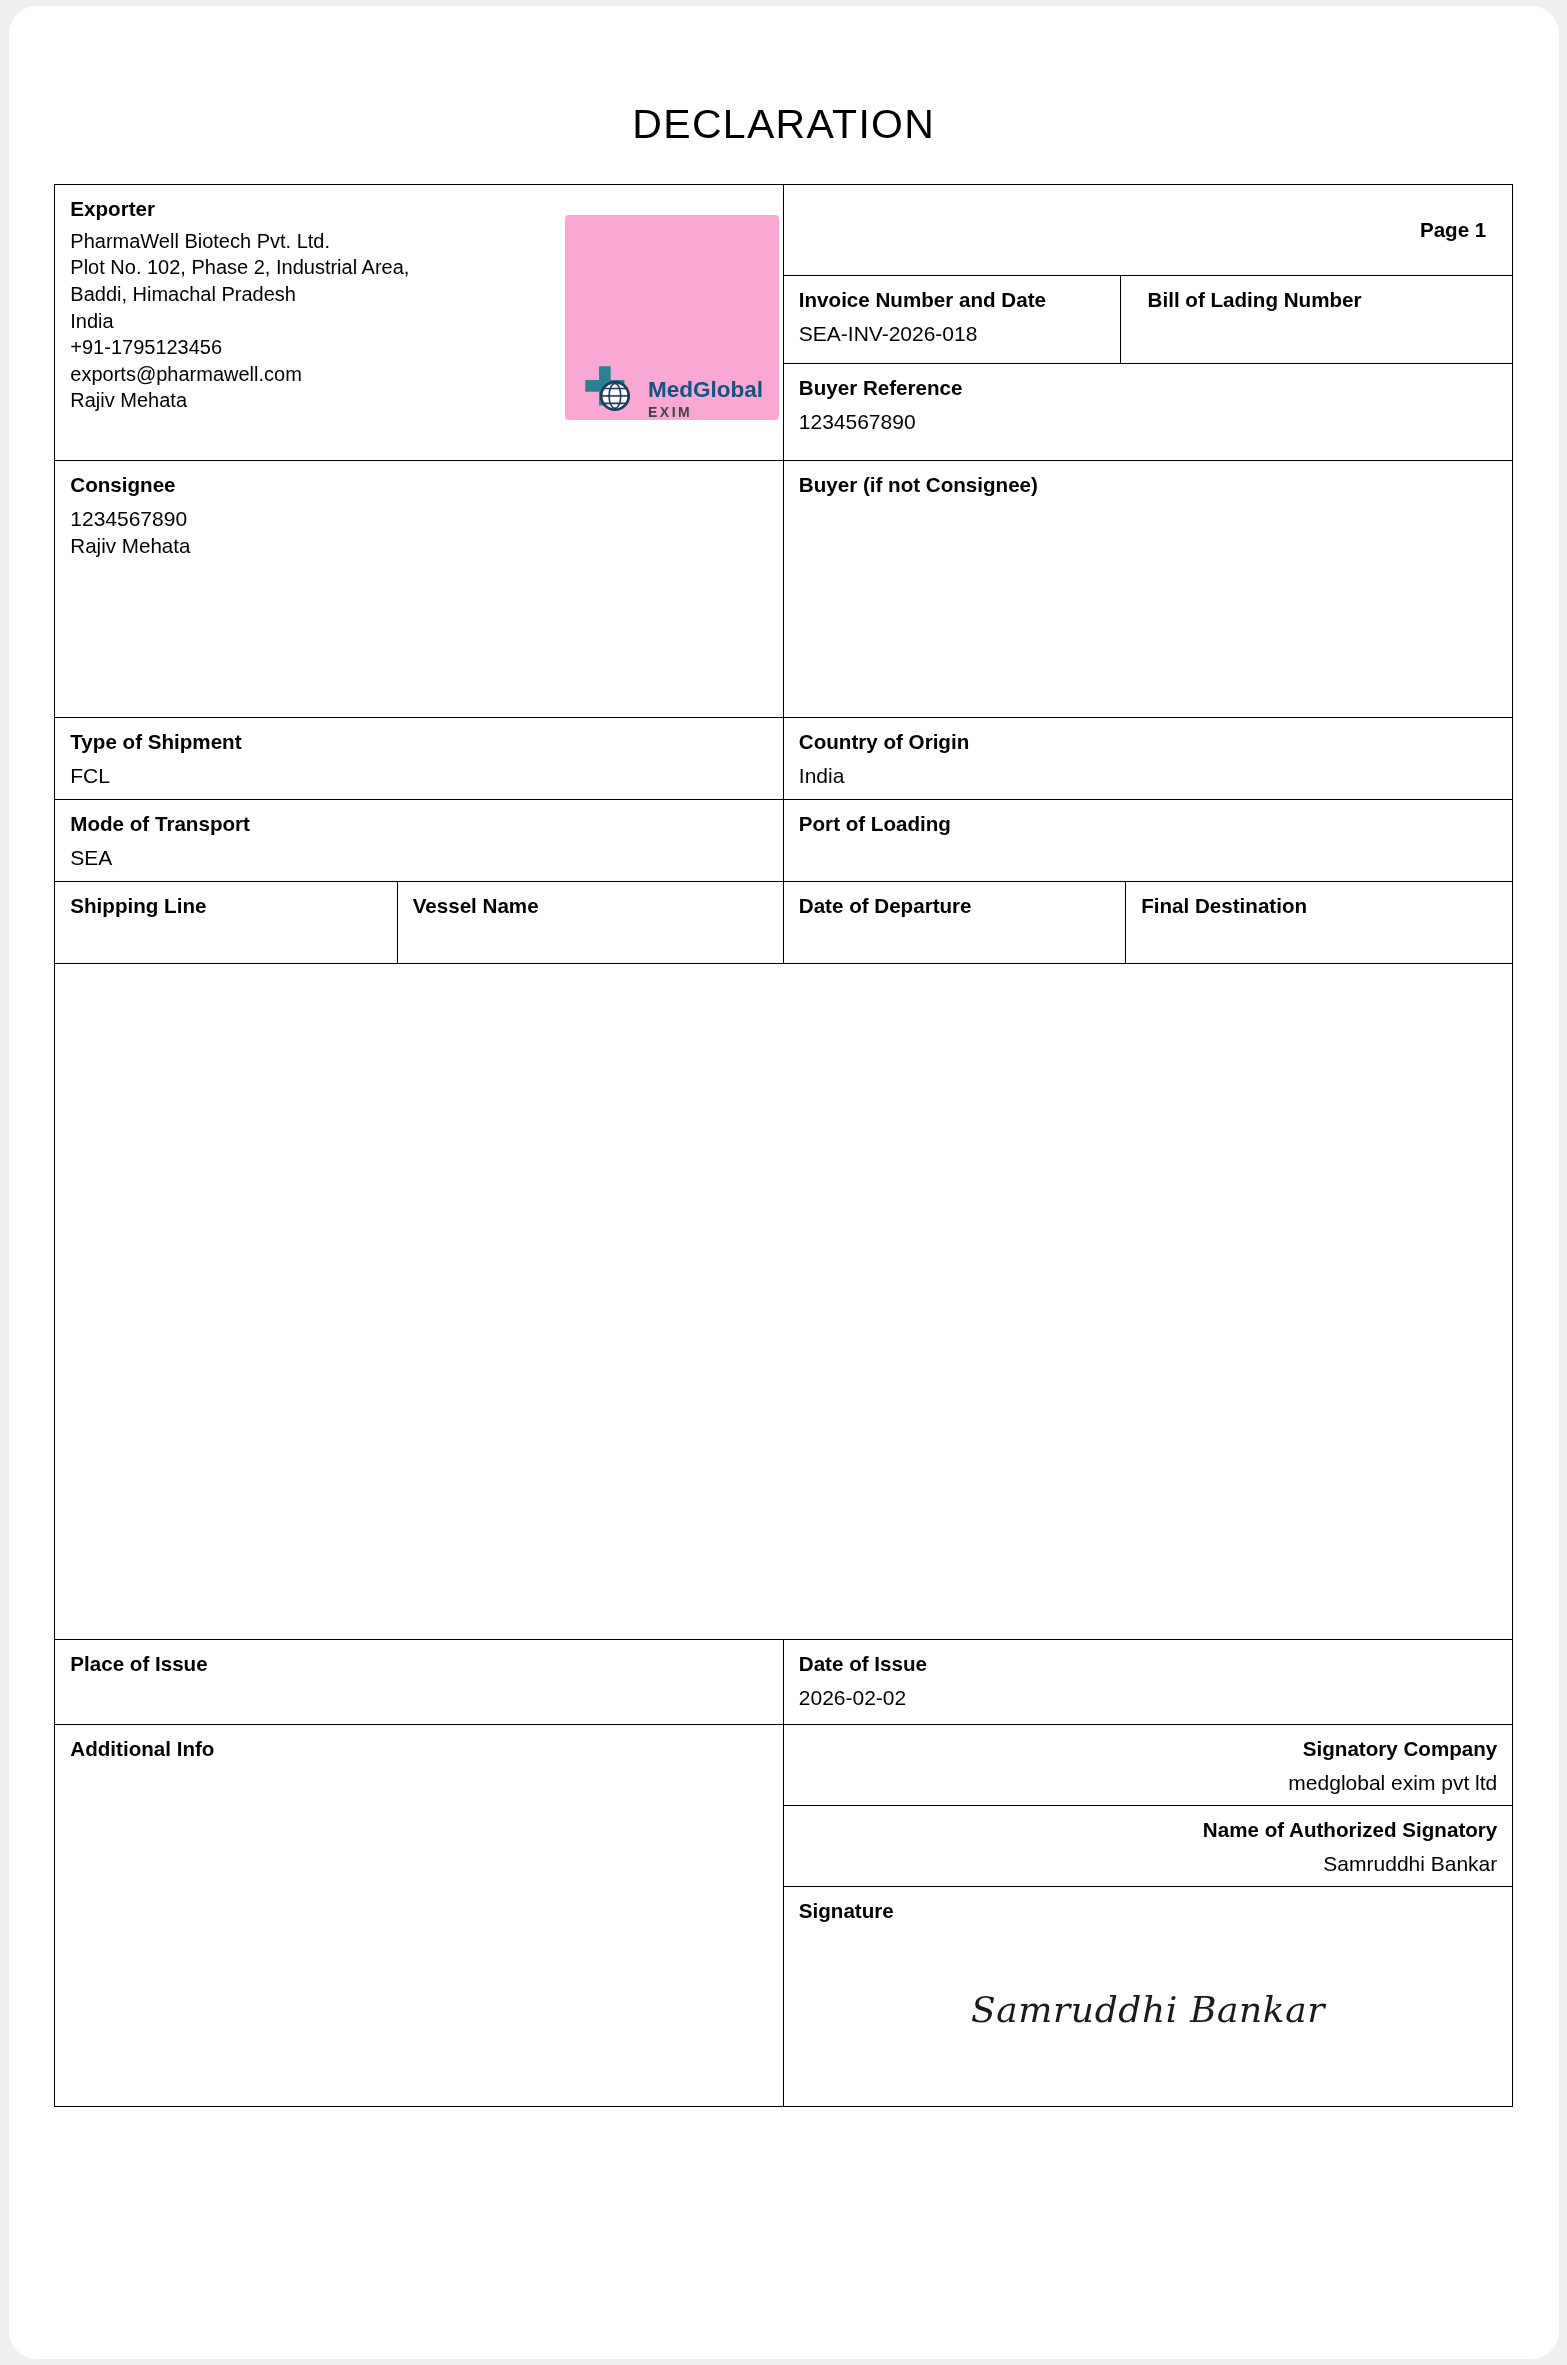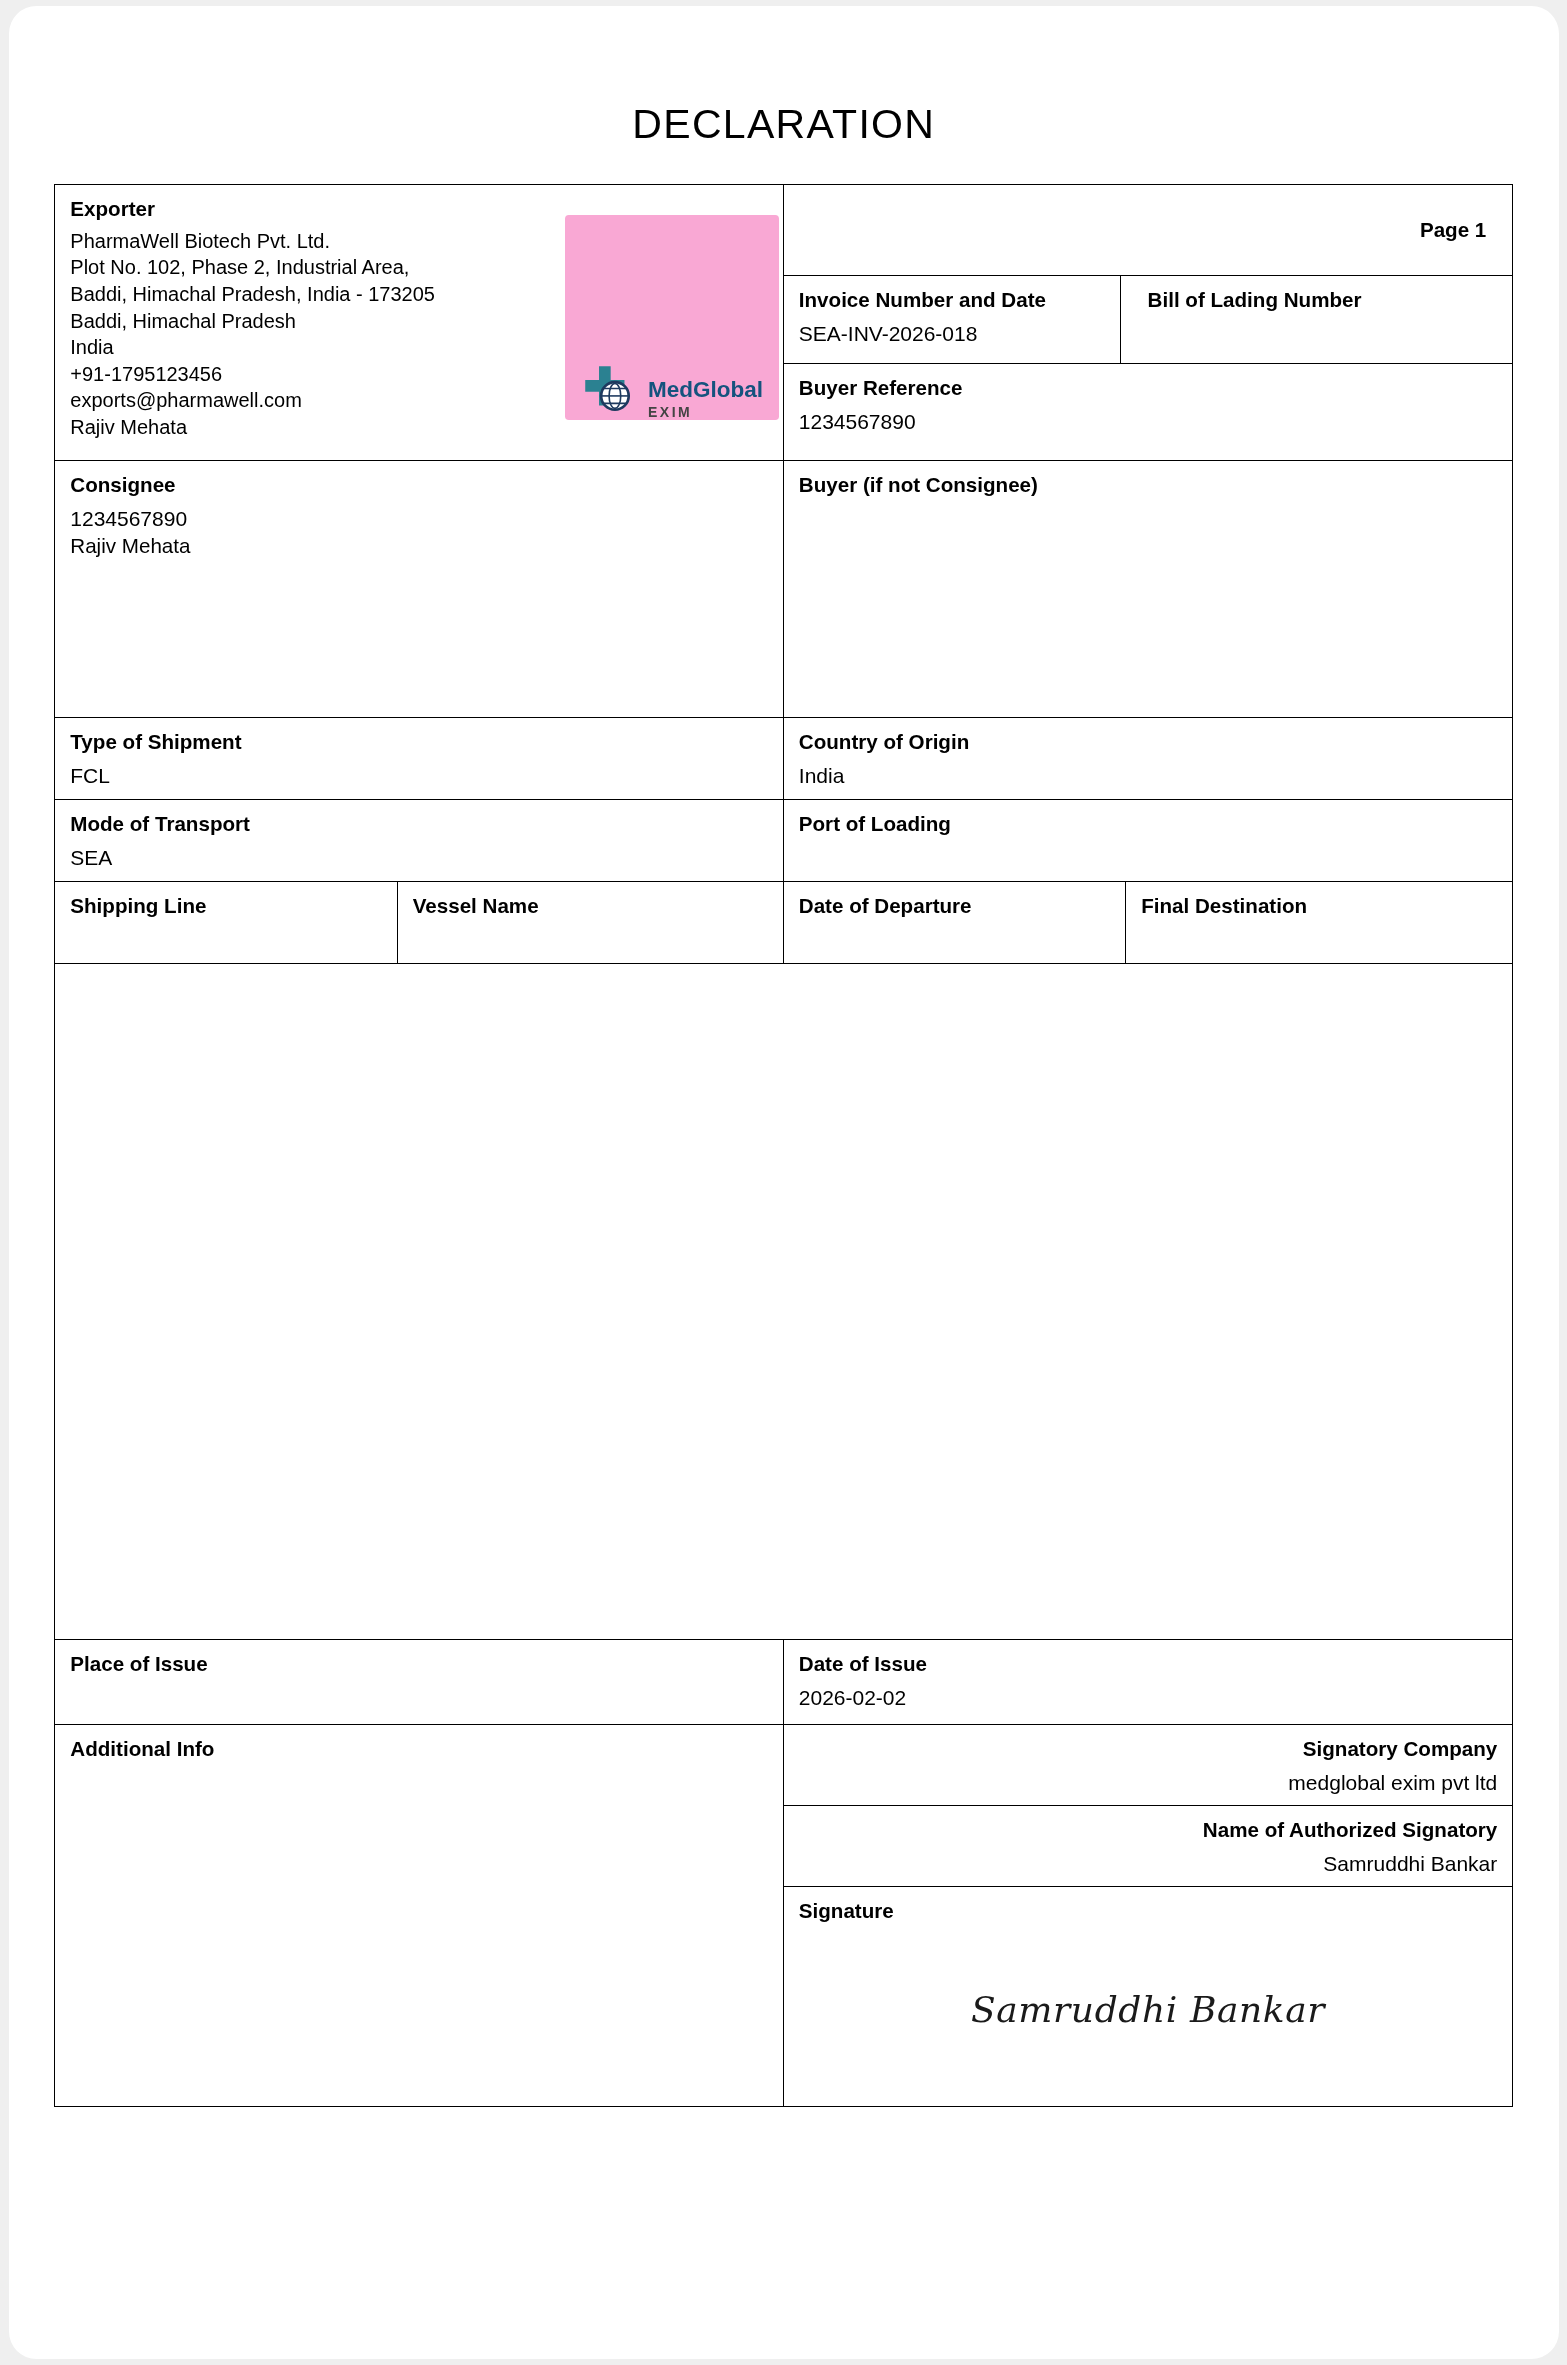--- a/index.html
+++ b/index.html
@@ -118,21 +118,20 @@
   <h1 class="doc-title">DECLARATION</h1>
 
   <div class="doc-table">
 
     <div class="row first r1">
       <div class="half cell border-r exporter-cell">
         <div class="lbl">Exporter</div>
         <div class="exp-lines">
           <div class="exp-line">PharmaWell Biotech Pvt. Ltd.</div>
           <div class="exp-line">Plot No. 102, Phase 2, Industrial Area,</div>
-          <div class="exp-line">Baddi, Himachal Pradesh, India - 173205</div>
           <div class="exp-line">Baddi, Himachal Pradesh</div>
           <div class="exp-line">India</div>
           <div class="exp-line">+91-1795123456</div>
           <div class="exp-line">exports@pharmawell.com</div>
           <div class="exp-line">Rajiv Mehata</div>
         </div>
         <div class="logo-box">
           <span>
             <svg viewBox="0 0 100 100" width="53" height="53" aria-hidden="true">
               <path d="M34 8 h22 v26 h26 v22 h-26 v26 h-22 v-26 h-26 v-22 h26 z" fill="#2b8191"></path>

